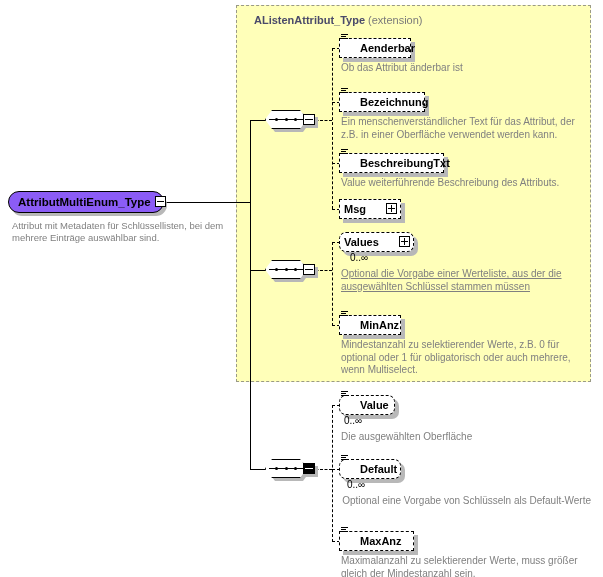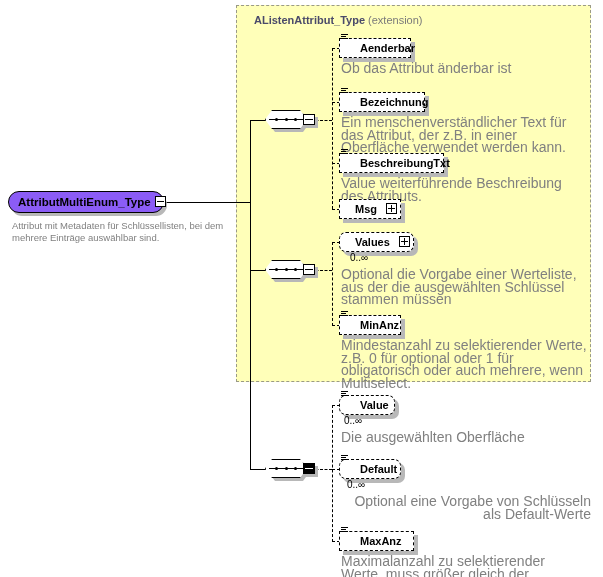--- a/index.html
+++ b/index.html
@@ -244,21 +244,21 @@
     align-items: center;
   }
   .elem.rounded .el-body { border-radius: 7px; }
   .elem .el-label {
     font-size: 11px;
     font-weight: bold;
     color: #000;
     padding-left: 20px;
     white-space: nowrap;
   }
-  .elem.has-plus .el-label { padding-left: 15px; }
+  .elem.has-plus .el-label { padding-left: 4px; }
 
   
   .el-glyph {
     position: absolute;
     left: 2px;
     top: -4px;
     width: 8px;
     height: 8px;
     z-index: 8;
   }
@@ -304,21 +304,21 @@
     position: absolute;
     font-size: 10px;
     color: #000;
     z-index: 6;
     white-space: nowrap;
   }
 
   
   .doc {
     position: absolute;
-    font-size: 14px;
+    font-size: 10px;
     color: #808080;
     line-height: 12.5px;
     z-index: 6;
   }
 </style>
 </head>
 <body>
 
 <div id="extension-panel"></div>
 <div id="extension-title">
@@ -427,21 +427,21 @@
 <div class="dline-h abs" style="left:332px; top:325px; width:8px;"></div>
 
 <div class="elem rounded has-plus" style="left:339px; top:232px; width:75px;">
   <div class="el-shadow"></div>
   <div class="el-body">
     <span class="el-label">Values</span>
   </div>
   <div class="el-plus"></div>
 </div>
 <div class="cardinality" style="left:350px; top:252px;">0..∞</div>
-<div class="doc" style="left:341px; top:268px; width:245px;">Optional die Vorgabe einer Werteliste, aus der die ausgewählten Schlüssel stammen müssen</div>
+<div class="doc" style="left:341px; top:268px; width:245px;text-decoration:underline;">Optional die Vorgabe einer Werteliste, aus der die ausgewählten Schlüssel stammen müssen</div>
 
 <div class="elem" style="left:339px; top:315px; width:62px;">
   <div class="el-shadow"></div>
   <div class="el-body">
     <span class="el-label">MinAnz</span>
   </div>
   <div class="el-glyph">
       <i></i>
       <i></i>
       <i></i>

